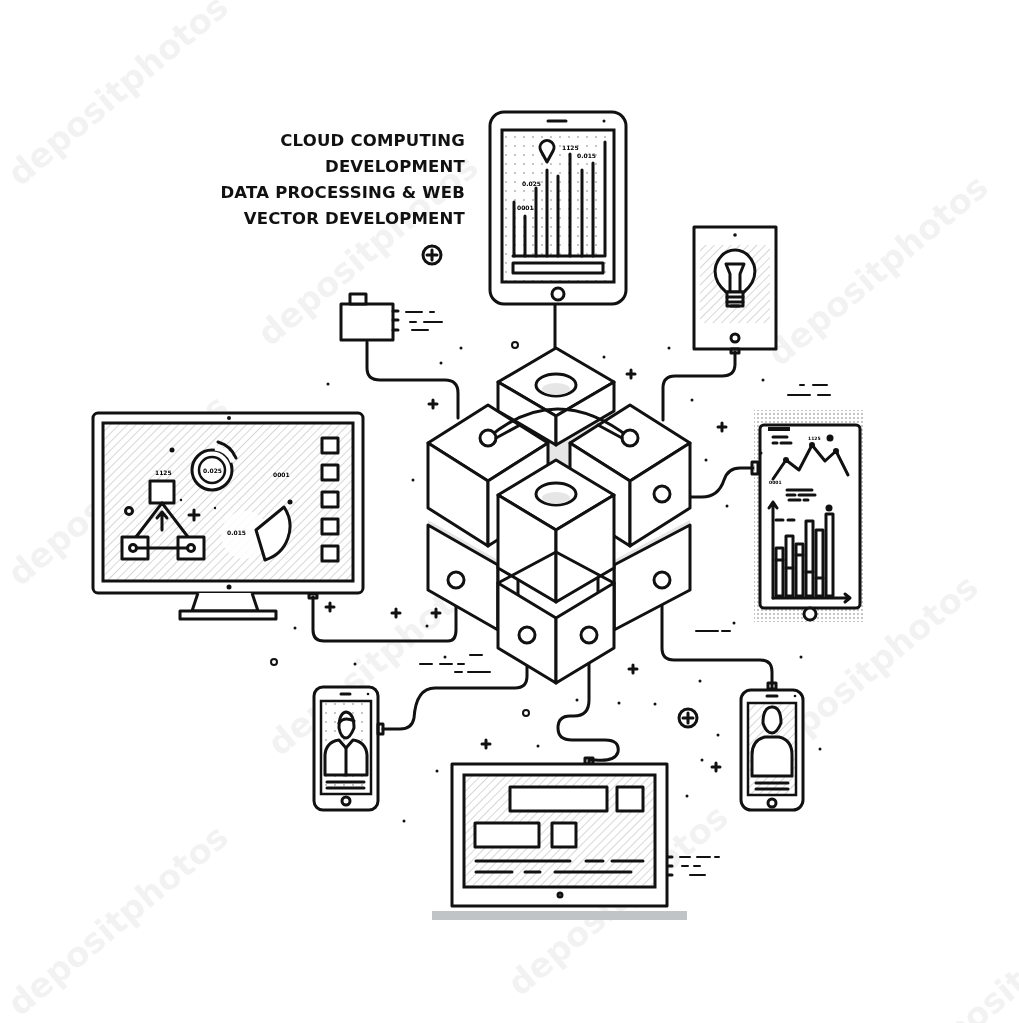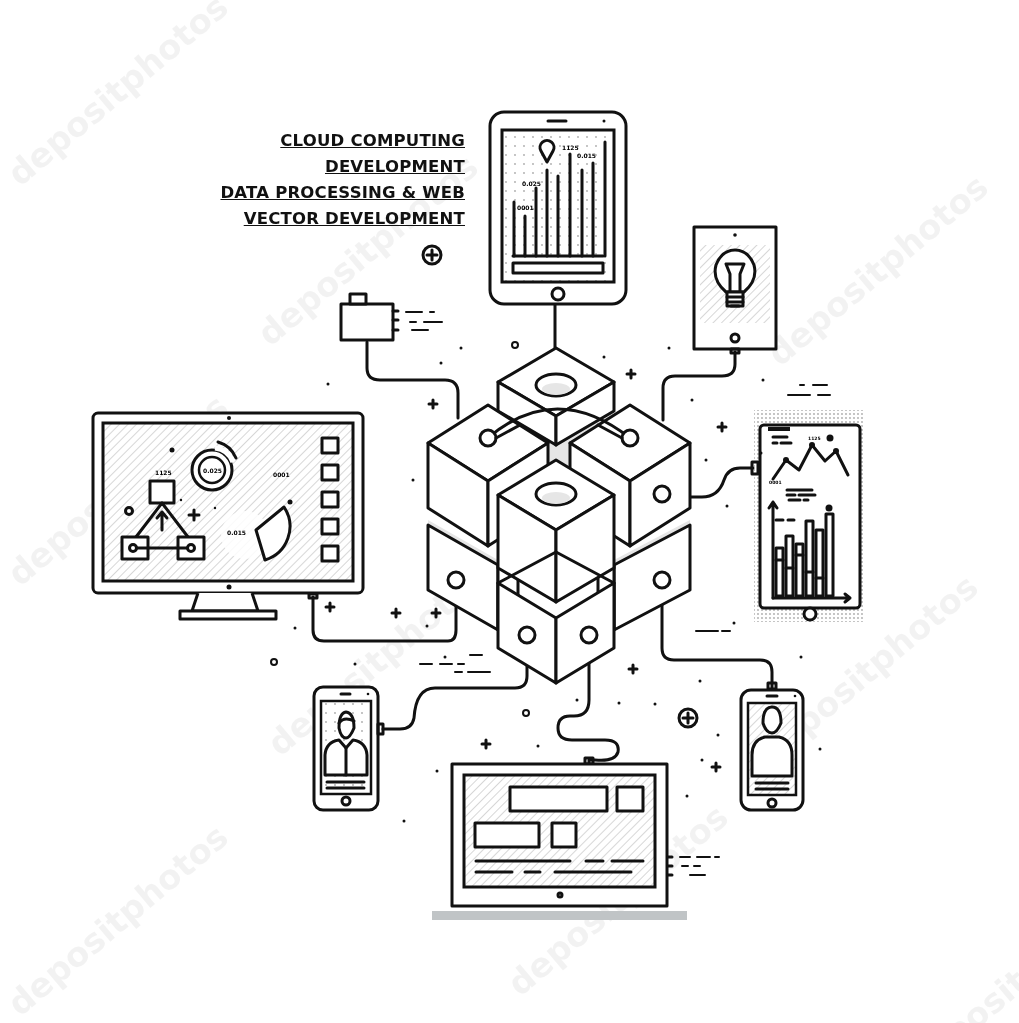--- a/index.html
+++ b/index.html
@@ -3,21 +3,21 @@
 <meta charset="utf-8">
 <style>
   html, body { margin: 0; padding: 0; background: #ffffff; }
   body { width: 1019px; height: 1023px; position: relative; overflow: hidden; font-family: "DejaVu Sans", sans-serif; }
   .stage { position: absolute; left: 0; top: 0; width: 1019px; height: 1023px; }
   .title-block {
     position: absolute; right: 554px; top: 128px; text-align: right;
     font-family: "DejaVu Sans", sans-serif; font-weight: bold; font-size: 16.5px;
     line-height: 26px; color: #111; letter-spacing: 0.2px;
   }
-  .title-block div { white-space: nowrap; text-decoration: underline; }
+  .title-block div { white-space: nowrap; }
   svg text { font-family: "DejaVu Sans", sans-serif; font-weight: bold; }
   .ln { fill: none; stroke: #111; stroke-width: 3; stroke-linecap: round; stroke-linejoin: round; }
   .lnw { fill: #fff; stroke: #111; stroke-width: 3; stroke-linejoin: round; }
   .thin { fill: none; stroke: #111; stroke-width: 2; stroke-linecap: round; }
   .dot { fill: #111; }
   .wm { position: absolute; color: rgba(0,0,0,0.05); font-size: 34px; font-weight: bold; transform: rotate(-40deg); white-space: nowrap; font-family: "DejaVu Sans", sans-serif; }
 </style>
 </head>
 <body>
 

